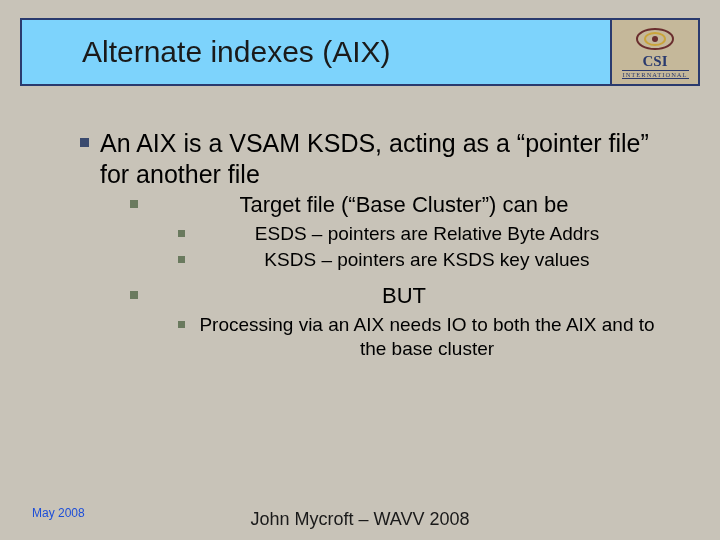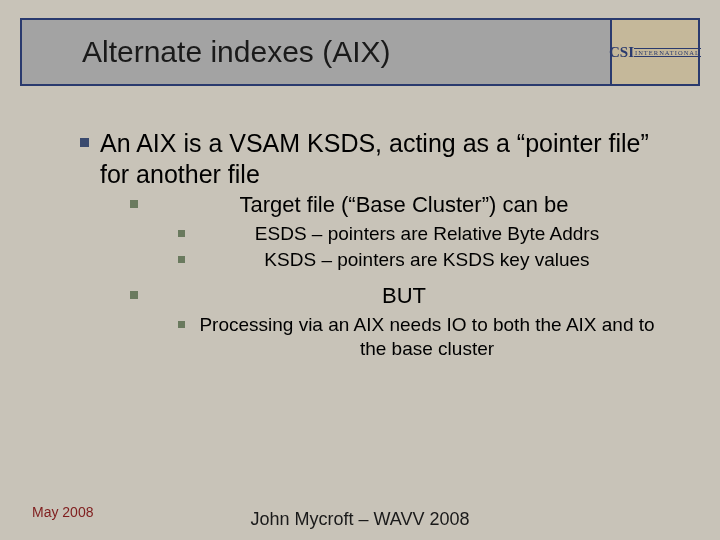--- a/index.html
+++ b/index.html
@@ -21,42 +21,42 @@
     position: absolute;
     top: 18px;
     left: 20px;
     right: 20px;
     height: 68px;
     display: flex;
     align-items: stretch;
   }
   .title-box {
     flex: 1;
-    background: #a3a3a3;
+    background: #7dd3fc;
     border: 2px solid #2a3a6e;
     display: flex;
     align-items: center;
     padding: 0 60px;
     box-sizing: border-box;
   }
   .title-box h1 {
     margin: 0;
     font-family: Arial, Helvetica, sans-serif;
     font-weight: normal;
     font-size: 30px;
     color: #1a1a1a;
   }
   .logo-cell {
     width: 88px;
     background: #c5b89a;
     border-top: 2px solid #2a3a6e;
     border-right: 2px solid #2a3a6e;
     border-bottom: 2px solid #2a3a6e;
     display: flex;
-    flex-direction: row;
+    flex-direction: column;
     align-items: center;
     justify-content: center;
     gap: 0;
     box-sizing: border-box;
     padding: 3px 0;
   }
   .logo-swirl {
     width: 42px;
     height: 28px;
   }
@@ -148,22 +148,22 @@
     top: 8px;
     width: 7px;
     height: 7px;
     background: #6a7a5e;
   }
   .footer-left {
     position: absolute;
     bottom: 20px;
     left: 32px;
     font-family: Arial, sans-serif;
-    font-size: 14px;
-    color: #7f1d1d;
+    font-size: 12px;
+    color: #1d4ed8;
   }
   .footer-center {
     position: absolute;
     bottom: 10px;
     left: 0;
     right: 0;
     text-align: center;
     font-family: Arial, sans-serif;
     font-size: 18px;
     color: #1a1a1a;

